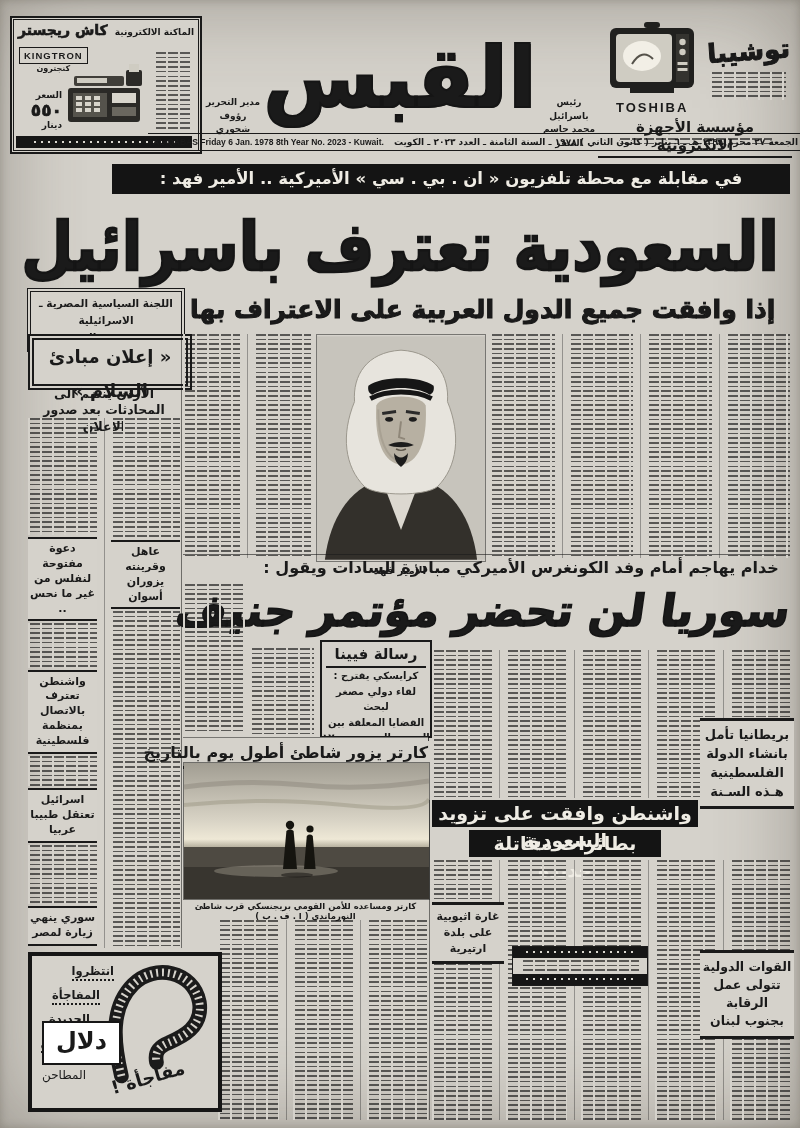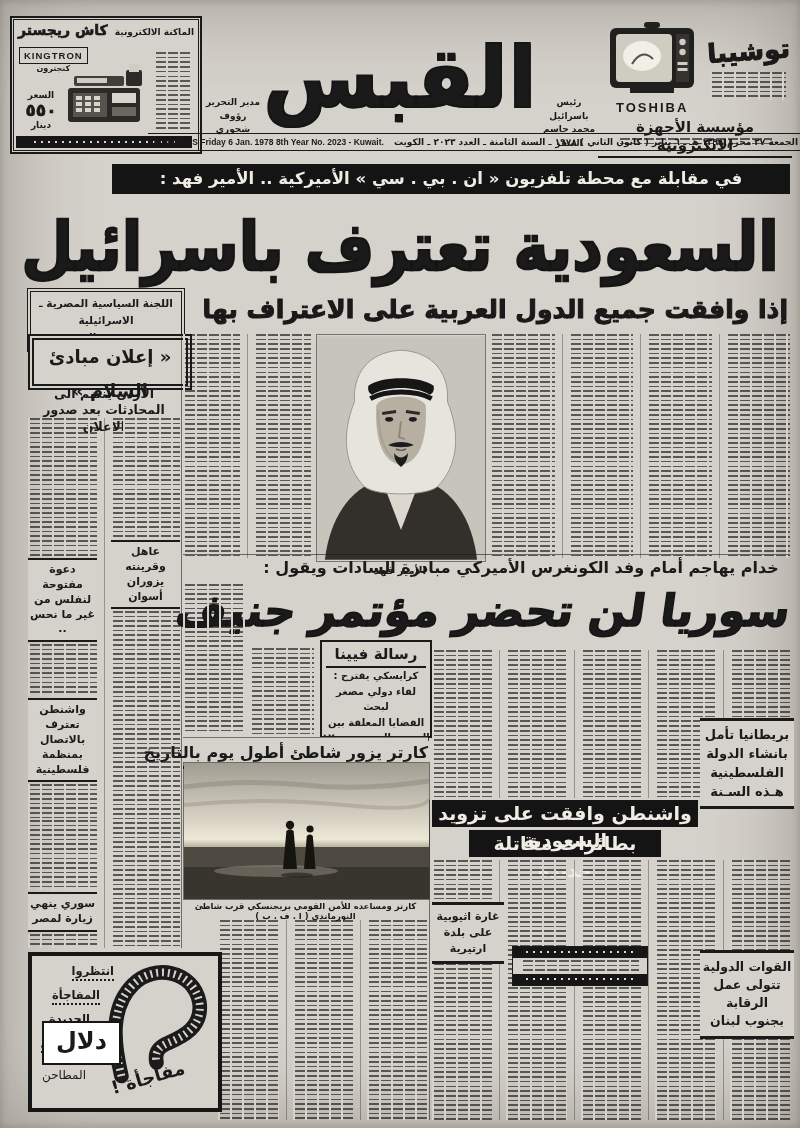--- a/index.html
+++ b/index.html
@@ -49,21 +49,21 @@
     border-top:1.5px solid #1a1a1a;border-bottom:1.5px solid #1a1a1a;
     font-size:9px;font-weight:bold;white-space:nowrap;overflow:hidden;
   }
   .dateline .en{direction:ltr;font-family:"Liberation Sans","DejaVu Sans",sans-serif;font-size:8.5px;}
   .h-main{
     font-weight:bold;text-align:center;font-size:60px;line-height:86px;
     -webkit-text-stroke:2.2px #151515;letter-spacing:-1px;
     transform:scaleY(1.12);transform-origin:center top;white-space:nowrap;
   }
   .h-sub{
-    font-weight:bold;text-align:right;font-size:25px;line-height:36px;
+    font-weight:bold;text-align:left;font-size:25px;line-height:36px;
     -webkit-text-stroke:1px #151515;white-space:nowrap;
   }
   .h-syria{
     font-weight:bold;text-align:center;font-size:44px;line-height:58px;
     -webkit-text-stroke:1.6px #151515;transform:skewX(-8deg);white-space:nowrap;
   }
   .kick{font-size:16px;font-weight:bold;text-align:center;white-space:nowrap;}
   .politics{
     border:1px solid #1a1a1a;box-shadow:0 0 0 2px #d5d2cb,0 0 0 3px #1a1a1a;
     font-size:10.5px;font-weight:bold;text-align:center;line-height:1.6;padding:3px 1px;background:#d5d2cb;
@@ -126,21 +126,21 @@
           <rect x="21" y="40" width="6" height="4"></rect>
           <rect x="30" y="40" width="6" height="4"></rect>
         <rect x="12" y="46" width="6" height="4"></rect>
           <rect x="21" y="46" width="6" height="4"></rect>
           <rect x="30" y="46" width="6" height="4"></rect>
       </g>
       <rect x="48" y="31" width="24" height="10" fill="#d8d5cc"></rect>
       <rect x="48" y="45" width="24" height="9" fill="#6a675f"></rect>
     </svg>
     <div class="abs ft" style="left:142px;top:34px;width:38px;height:78px;"></div>
-    <div class="abs rtl" style="left:8px;top:72px;width:42px;text-align:center;">
+    <div class="abs rtl" style="left:8px;top:72px;width:42px;">
       <div style="font-size:9px;font-weight:bold;">السعر</div>
       <div style="font-size:17px;font-weight:bold;-webkit-text-stroke:.6px #151515;">٥٥٠</div>
       <div style="font-size:9px;font-weight:bold;">دينار</div>
     </div>
     <div class="abs ftw" style="left:4px;bottom:4px;width:176px;height:12px;"></div>
   </div>
 
   <div class="abs masthead rtl" style="left:250px;top:18px;width:300px;font-size:84px;margin-top:18px;">القبس</div>
   <div class="abs tiny rtl" style="left:204px;top:96px;width:58px;">
     <div>مدير التحرير</div>
@@ -197,20 +197,21 @@
         <div class="ft" style="height:120px;"></div>
         <div class="shead rtl">عاهل وقرينته يزوران أسوان</div>
         <div class="ft fx"></div>
       </div>
       <div class="c">
         <div class="ft" style="height:138px;"></div>
         <div class="shead rtl">دعوة مفتوحة لنفلس من غير ما نحس ..</div>
         <div class="ft" style="height:52px;"></div>
         <div class="shead rtl">واشنطن تعترف بالاتصال بمنظمة فلسطينية</div>
         <div class="ft" style="height:36px;"></div>
+        <div class="shead rtl">اسرائيل تعتقل طبيبا عربيا</div>
         <div class="ft" style="height:70px;"></div>
         <div class="shead rtl">سوري ينهي زيارة لمصر</div>
         <div class="ft fx"></div>
       </div>
     </div>
   </div>
   <div class="abs vrule" style="left:181px;top:334px;height:614px;"></div>
 
   <div class="abs cols" style="left:183px;top:334px;width:128px;height:224px;">
     <div class="c">

